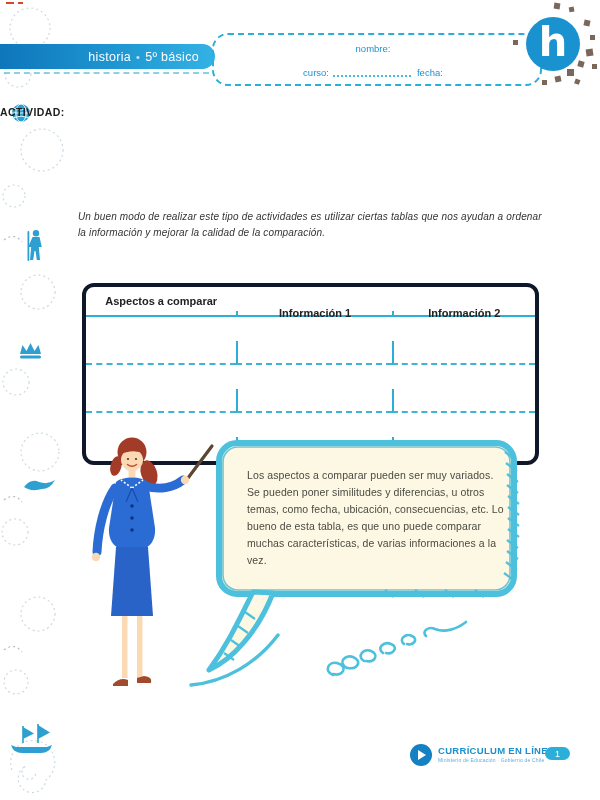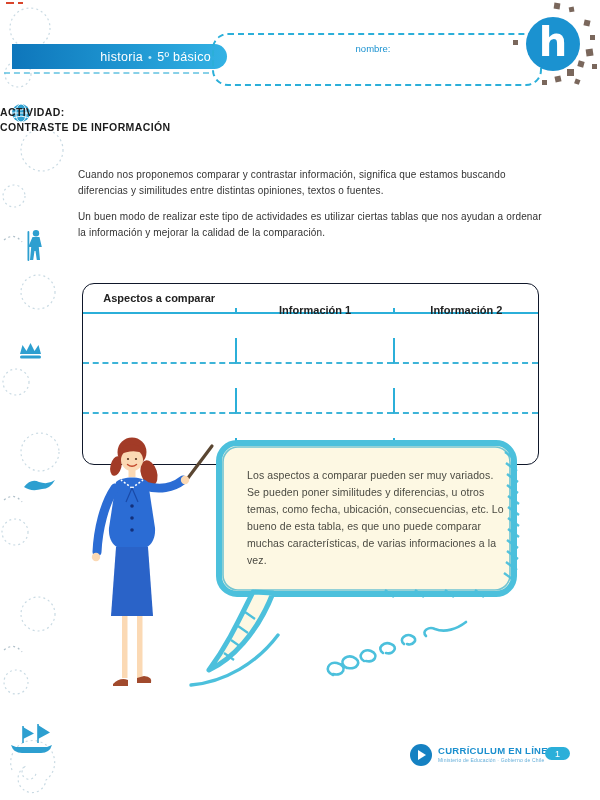--- a/index.html
+++ b/index.html
@@ -3,21 +3,21 @@
 <meta charset="utf-8">
 <style>
   * { margin:0; padding:0; box-sizing:border-box; }
   html,body { background:#ffffff; }
   #page {
     position:relative; width:600px; height:800px; background:#ffffff;
     font-family:"Liberation Sans", sans-serif; overflow:hidden;
   }
   
   .ribbon {
-    position:absolute; left:12px; top:44px; width:215px; height:25px;
+    position:absolute; left:0; top:44px; width:215px; height:25px;
     background:linear-gradient(90deg,#0e76bb 0%, #1f97d2 55%, #33b2e4 100%);
     border-radius:0 14px 14px 0;
     display:flex; align-items:center; justify-content:flex-end;
     padding-right:16px; color:#ffffff; font-size:12.5px; letter-spacing:.3px;
   }
   .ribbon .bullet { color:#bfe8f8; margin:0 5px; font-size:11px; }
   .ribbon-underline {
     position:absolute; left:4px; top:72px; width:205px; height:0;
     border-top:2px dashed #49b9dd; opacity:.65;
   }
@@ -35,25 +35,25 @@
     background:#1b92d0; color:#ffffff; font-weight:bold; font-size:40px;
     display:flex; align-items:center; justify-content:center; line-height:1; padding-bottom:4px;
     z-index:3; font-family:"DejaVu Sans","Liberation Sans",sans-serif;
   }
   .mosaic { position:absolute; left:512px; top:2px; width:88px; height:96px; z-index:2; }
   
   .title { position:absolute; left:0; top:105px; width:600px; text-align:left;
            font-size:10.5px; font-weight:bold; color:#1c1c1c; line-height:15px; letter-spacing:.4px; }
   .para { position:absolute; left:78px; width:464px; font-size:10px; line-height:15.5px;
           color:#333333; letter-spacing:.15px; }
-  .p1 { top:167px; } .p2 { top:209px; } .p3 { top:253px; }
+  .p1 { top:167px; } .p2 { top:209px;font-style:italic; } .p3 { top:253px; }
   
   .cmp-table {
     position:absolute; left:82px; top:283px; width:457px; height:182px;
-    border:1px solid #0f172a; border-radius:12px; overflow:hidden; background:#ffffff;
+    border:4px solid #0f172a; border-radius:12px; overflow:hidden; background:#ffffff;
     display:grid; grid-template-columns:33.5% 34.6% 31.9%; grid-template-rows:30px 1fr 1fr 1fr;
   }
   .cmp-table .cell { display:flex; align-items:center; justify-content:center; }
   .cmp-table .th { font-weight:bold; font-size:11px; color:#222222; border-bottom:2px solid #2bafd9; }
   .cmp-table .colsep { border-left:2px solid #2bafd9;margin-top:24px; }
   .cmp-table .dash { border-bottom:2px dashed #3db4d8; }
   
   .scene { position:absolute; left:85px; top:432px; width:455px; height:278px; }
   .bubble-text {
     position:absolute; left:247px; top:467px; width:262px;
@@ -134,20 +134,26 @@
     <span class="bullet">•</span>
     <span>5º básico</span>
   </div>
   <div class="ribbon-underline"></div>
 
   <div class="student-box">
     <div class="form-row">
       <span class="form-label">nombre:</span>
       <span class="leader"></span>
     </div>
+    <div class="form-row">
+      <span class="form-label">curso:</span>
+      <span class="leader fixed"></span>
+      <span class="form-label">fecha:</span>
+      <span class="leader"></span>
+    </div>
   </div>
 
   <svg class="mosaic" viewBox="0 0 88 96">
     <g fill="#7a675c">
       <rect x="42" y="1" width="6" height="6" transform="rotate(8 45 4)"></rect>
       <rect x="57" y="5" width="5" height="5" transform="rotate(-10 59 7)"></rect>
       <rect x="72" y="18" width="6" height="6" transform="rotate(12 75 21)"></rect>
       <rect x="78" y="33" width="5" height="5"></rect>
       <rect x="74" y="47" width="7" height="7" transform="rotate(-8 77 50)"></rect>
       <rect x="66" y="59" width="6" height="6" transform="rotate(15 69 62)"></rect>
@@ -158,24 +164,22 @@
       <rect x="80" y="62" width="5" height="5"></rect>
       <rect x="1" y="38" width="5" height="5"></rect>
     </g>
   </svg>
   <div class="h-logo">
     <span>h</span>
   </div>
 
   <div class="title">
     <div>ACTIVIDAD:</div>
-    <div>CONTRASTE DE INFORMACIÓN</div>
-  </div>
-
-  <p class="para p1">Cuando nos proponemos comparar y contrastar información, significa que estamos buscando diferencias y similitudes entre distintas opiniones, textos o fuentes.</p>
+  </div>
+
   <p class="para p2">Un buen modo de realizar este tipo de actividades es utilizar ciertas tablas que nos ayudan a ordenar la información y mejorar la calidad de la comparación.</p>
 
   <div class="cmp-table">
     <div class="cell th">Aspectos a comparar</div>
     <div class="cell th colsep">Información 1</div>
     <div class="cell th colsep">Información 2</div>
 
     <div class="cell dash"></div>
     <div class="cell dash colsep"></div>
     <div class="cell dash colsep"></div>

